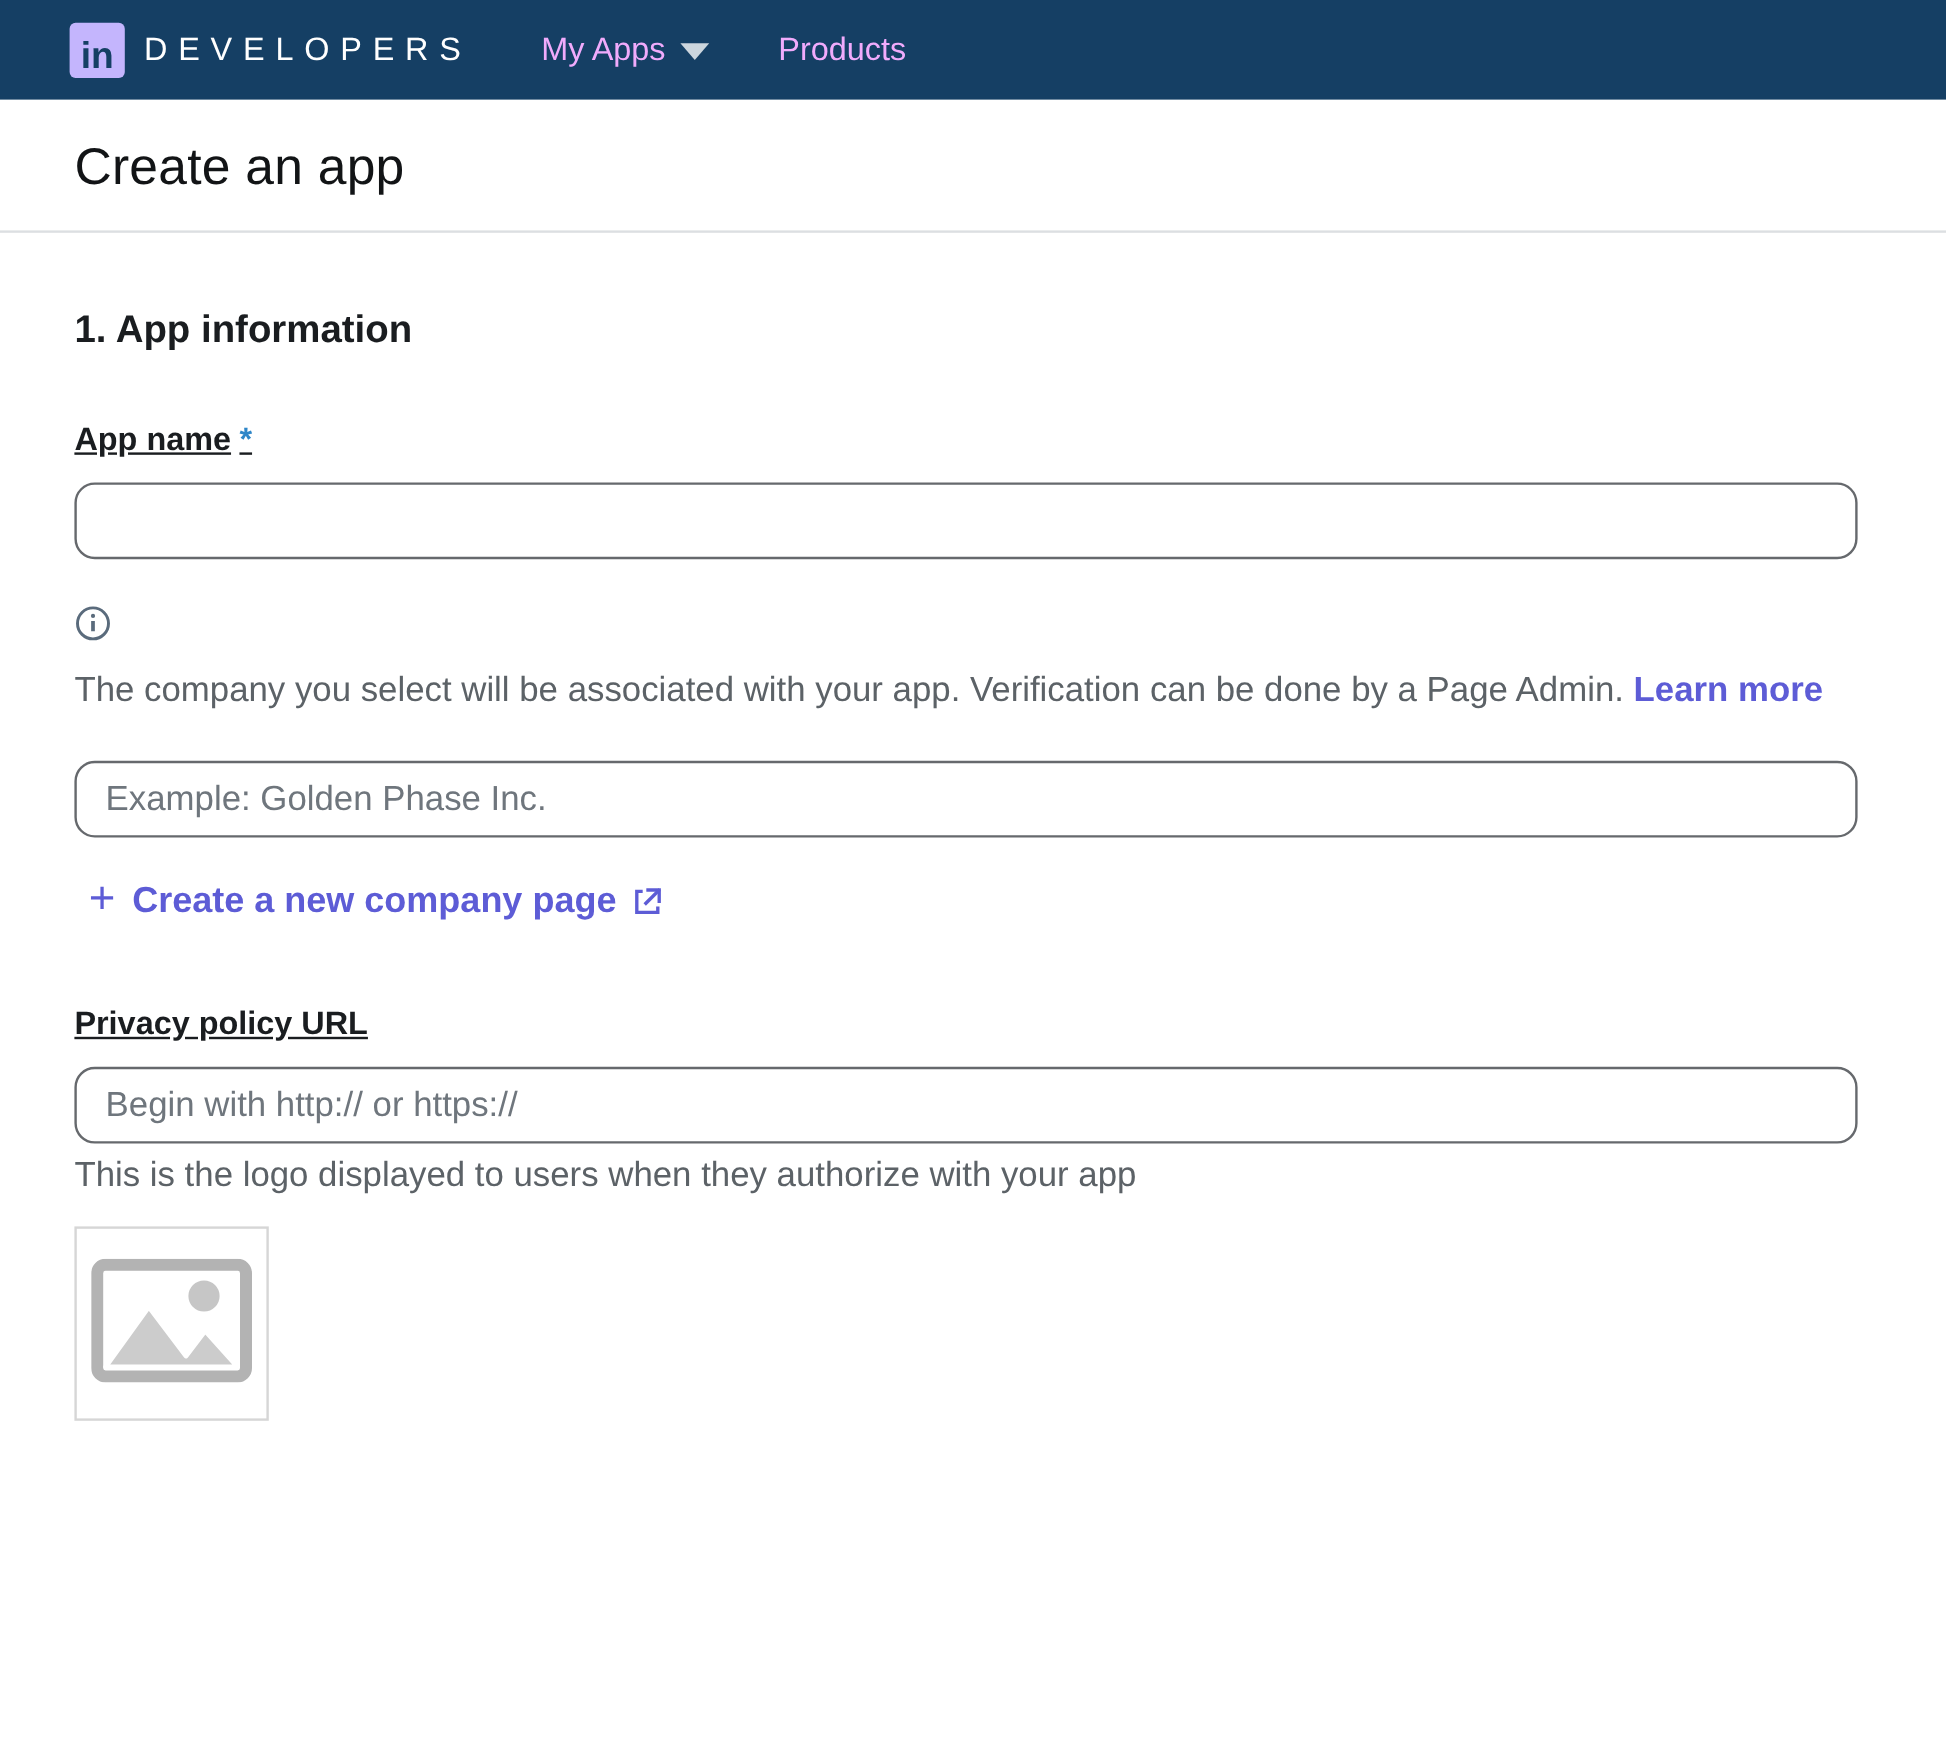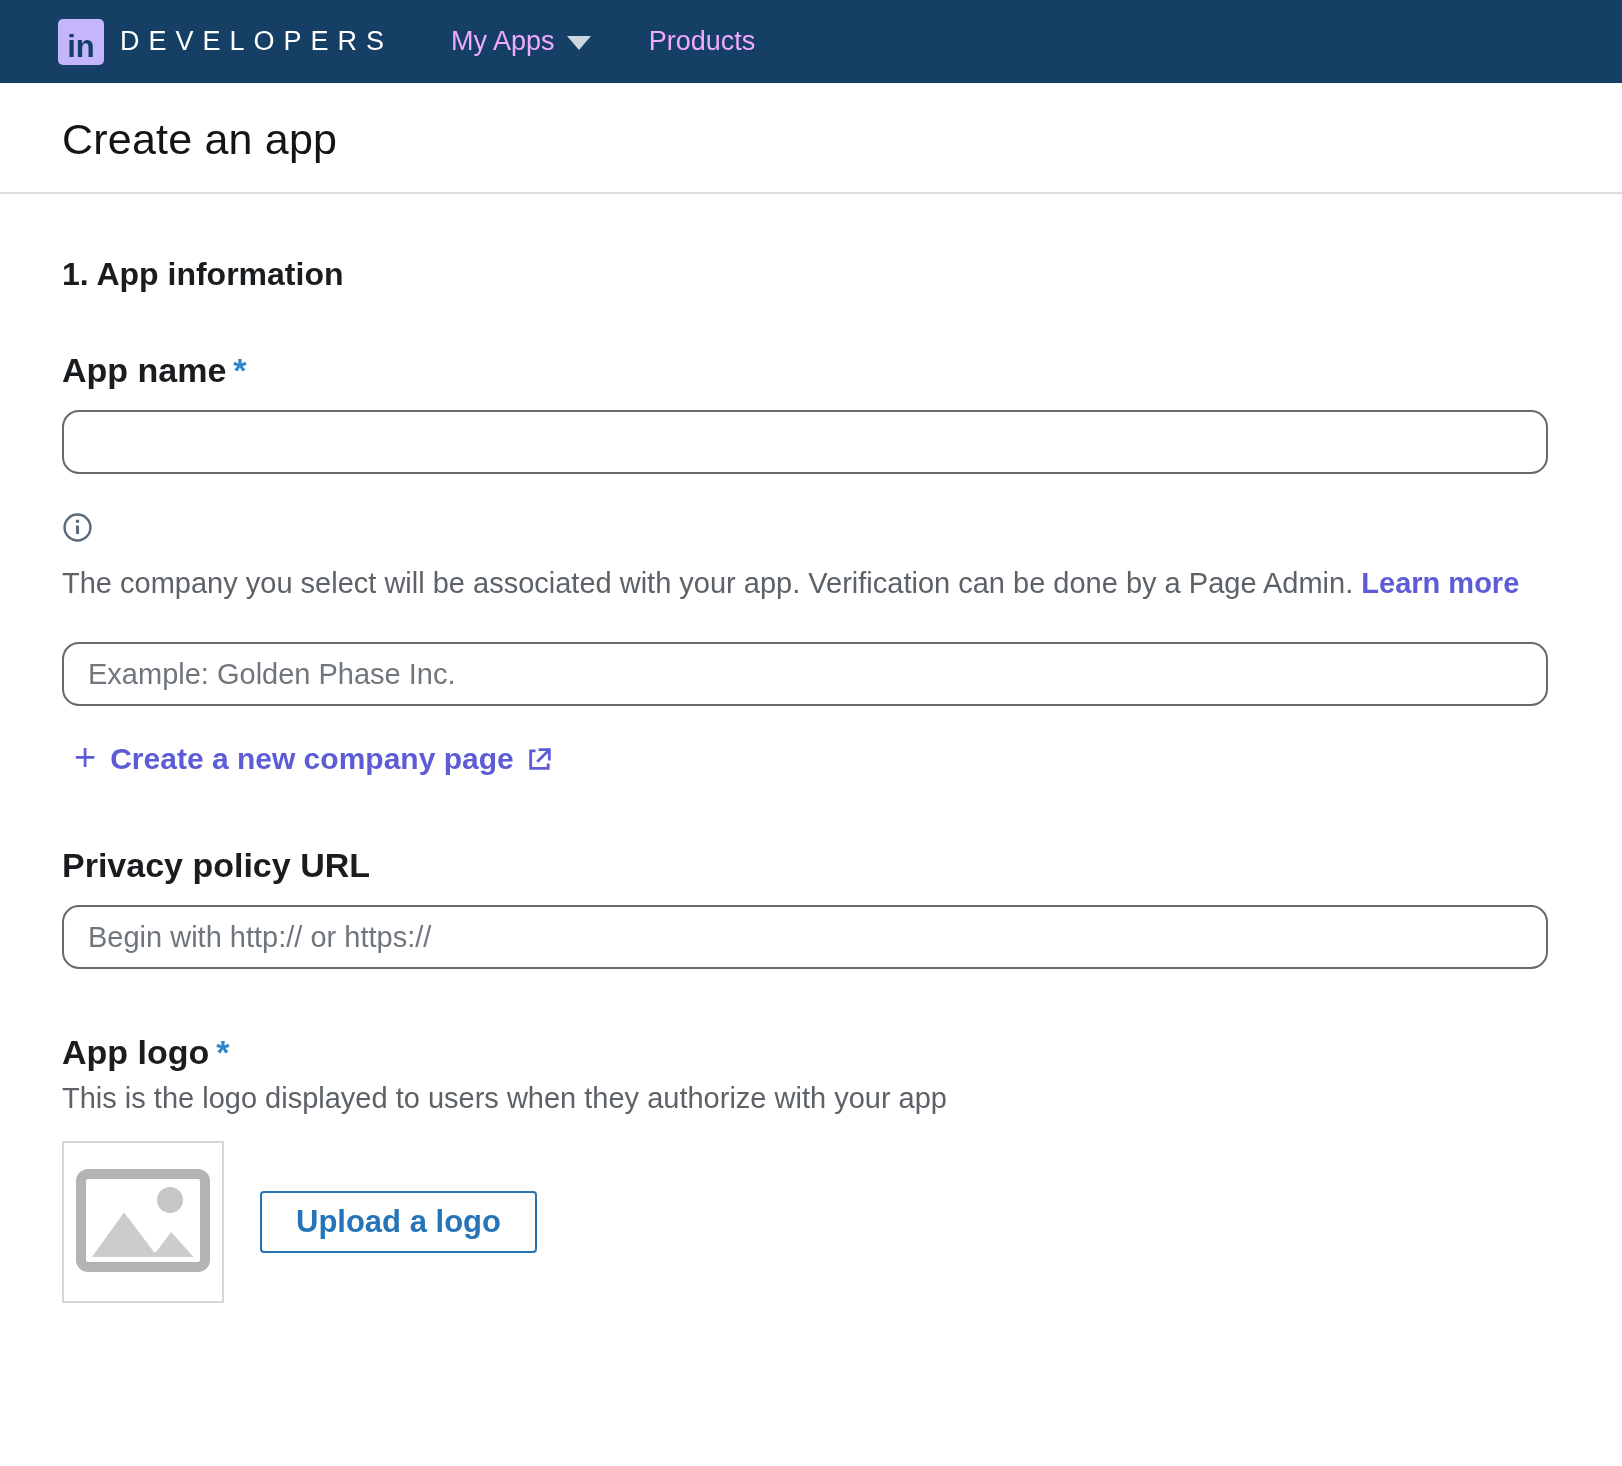--- a/index.html
+++ b/index.html
@@ -72,23 +72,24 @@
 
   .section-title {
     margin-top: 62px;
     font-size: 32px;
     font-weight: bold;
     color: #1a1d20;
   }
 
   .field-label {
     margin-top: 58px;
-    font-size: 34px;
+    font-size: 27px;
     font-weight: bold;
     color: #1a1d20;
+    text-decoration: underline;
   }
   .field-label .asterisk { margin-left: 7px; }
 
   .text-input {
     display: block;
     width: 100%;
     height: 64px;
     margin-top: 20px;
     border: 2px solid #66696d;
     border-radius: 17px;
@@ -239,31 +240,27 @@
           <path d="M12 4 H20 V12"></path>
           <line x1="10.5" y1="13.5" x2="19.5" y2="4.5"></line>
         </svg>
       </span>
     </div>
   </div>
 
   <div class="field-label privacy-label">Privacy policy URL</div>
   <input class="text-input" type="text" placeholder="Begin with http:// or https://" style="">
 
-  <div class="field-label logo-label">
-    <span>App logo</span><span class="asterisk">*</span>
-  </div>
   <div class="field-desc logo-desc">This is the logo displayed to users when they authorize with your app</div>
 
   <div class="logo-row">
     <div class="logo-placeholder">
       <span>
         <svg width="134" height="103" viewBox="0 0 134 103">
           <rect x="5" y="5" width="124" height="93" rx="7" fill="#ffffff" stroke="#b3b3b3" stroke-width="10"></rect>
           <circle cx="94" cy="31" r="13" fill="#c6c6c6"></circle>
           <path d="M12 90 L48 40 L79 81 L95 60 L122 90 Z" fill="#cccccc" stroke="#ffffff" stroke-width="4" stroke-linejoin="round"></path>
         </svg>
       </span>
     </div>
-    <button class="upload-btn">Upload a logo</button>
   </div>
 
 </div>
 
 </body></html>

